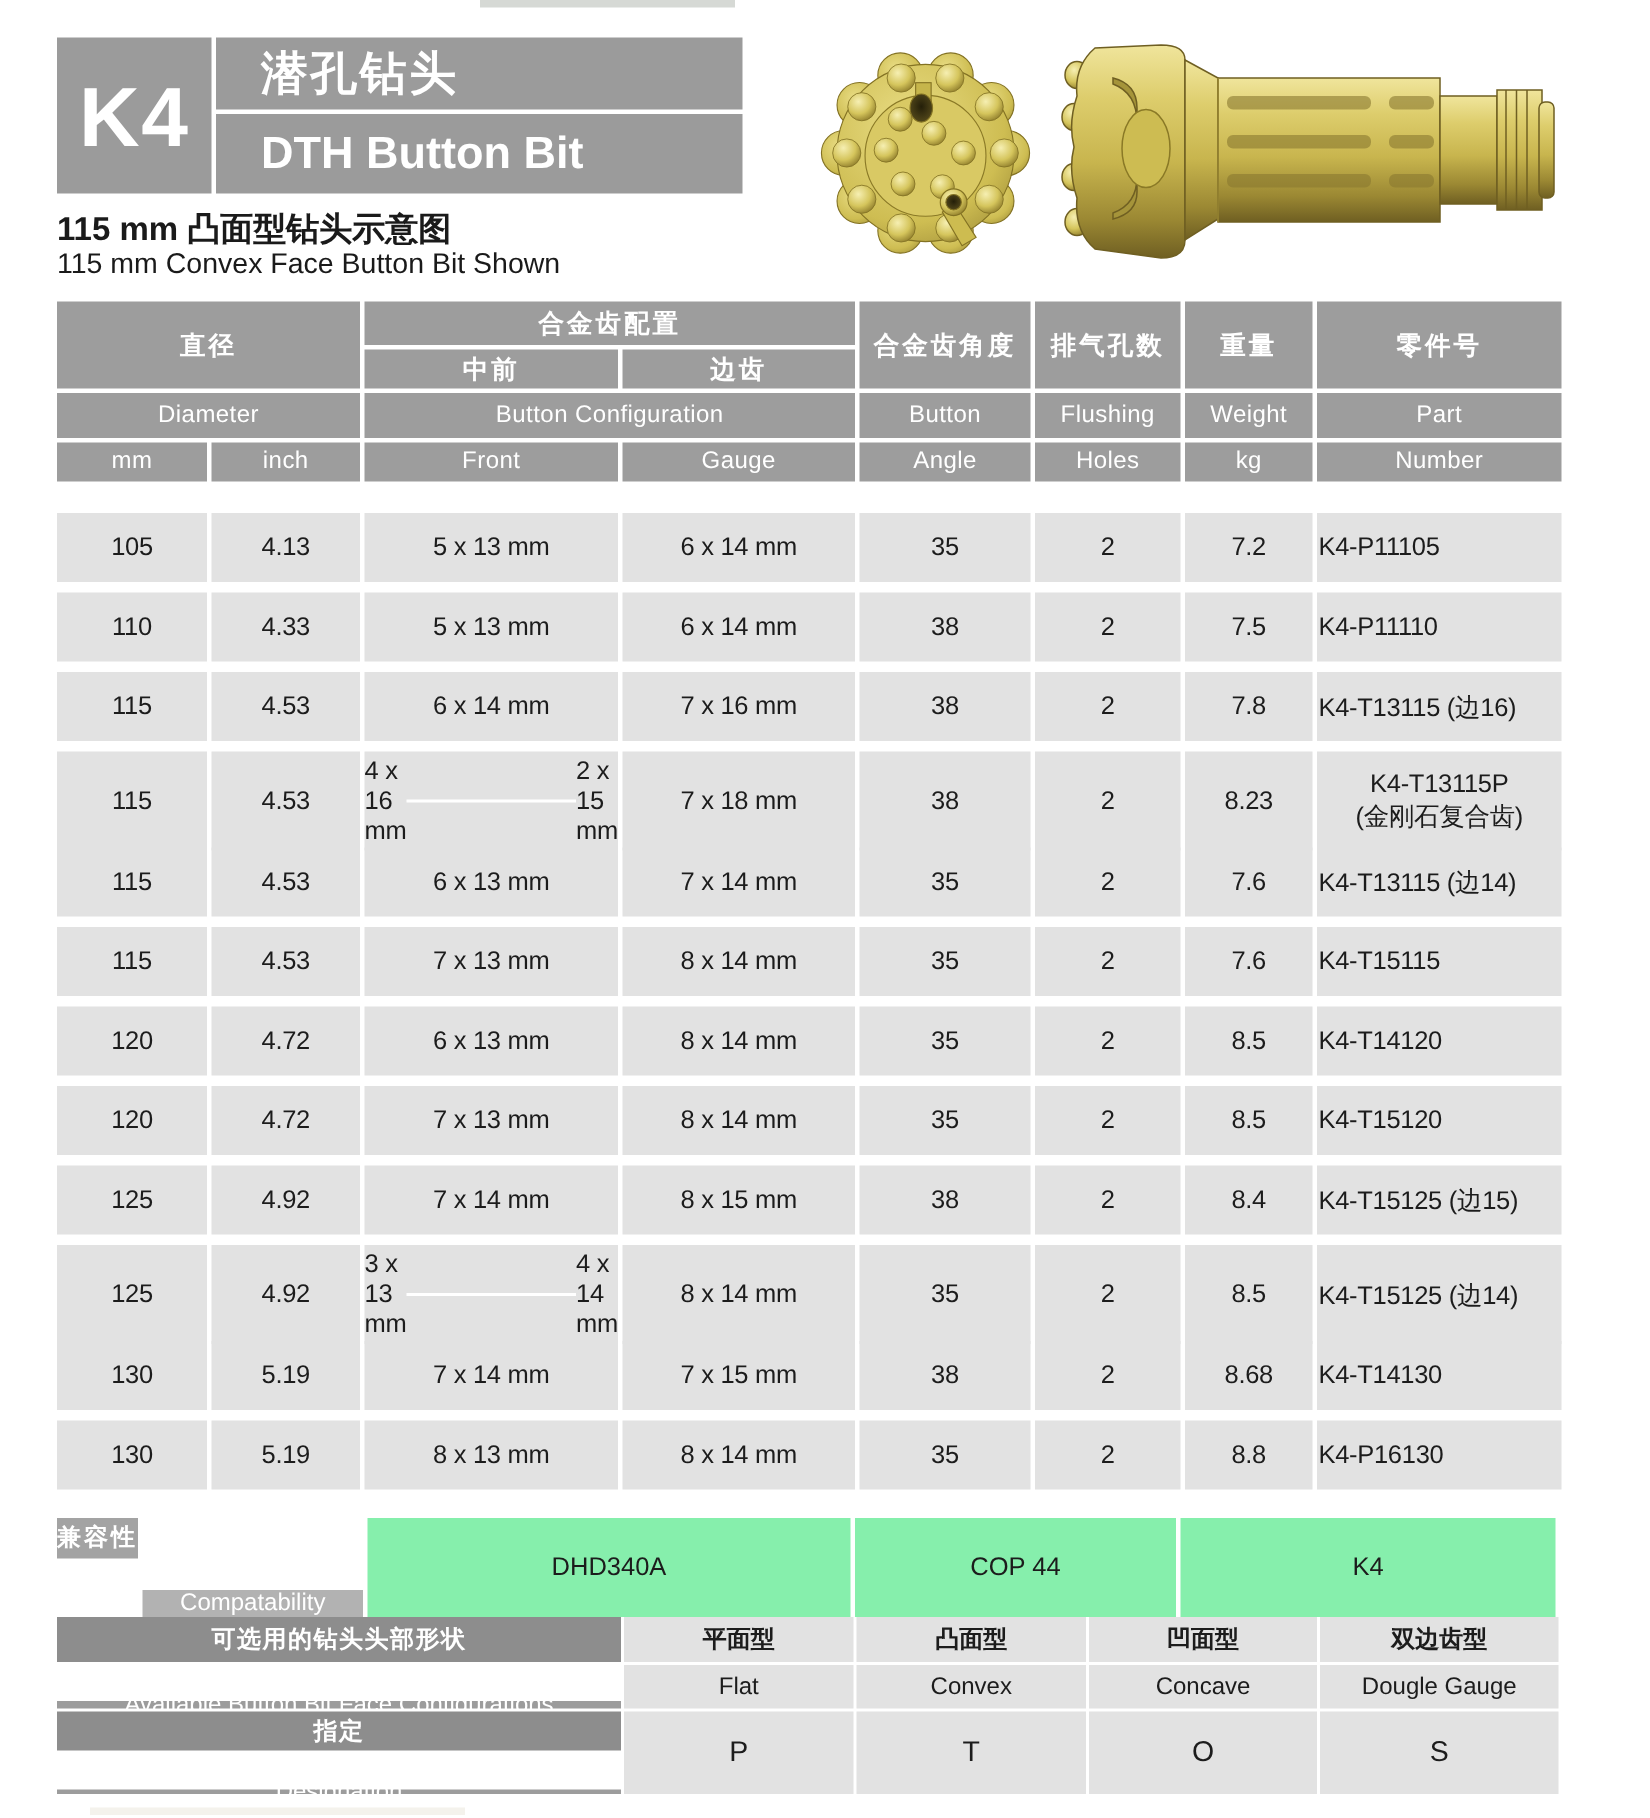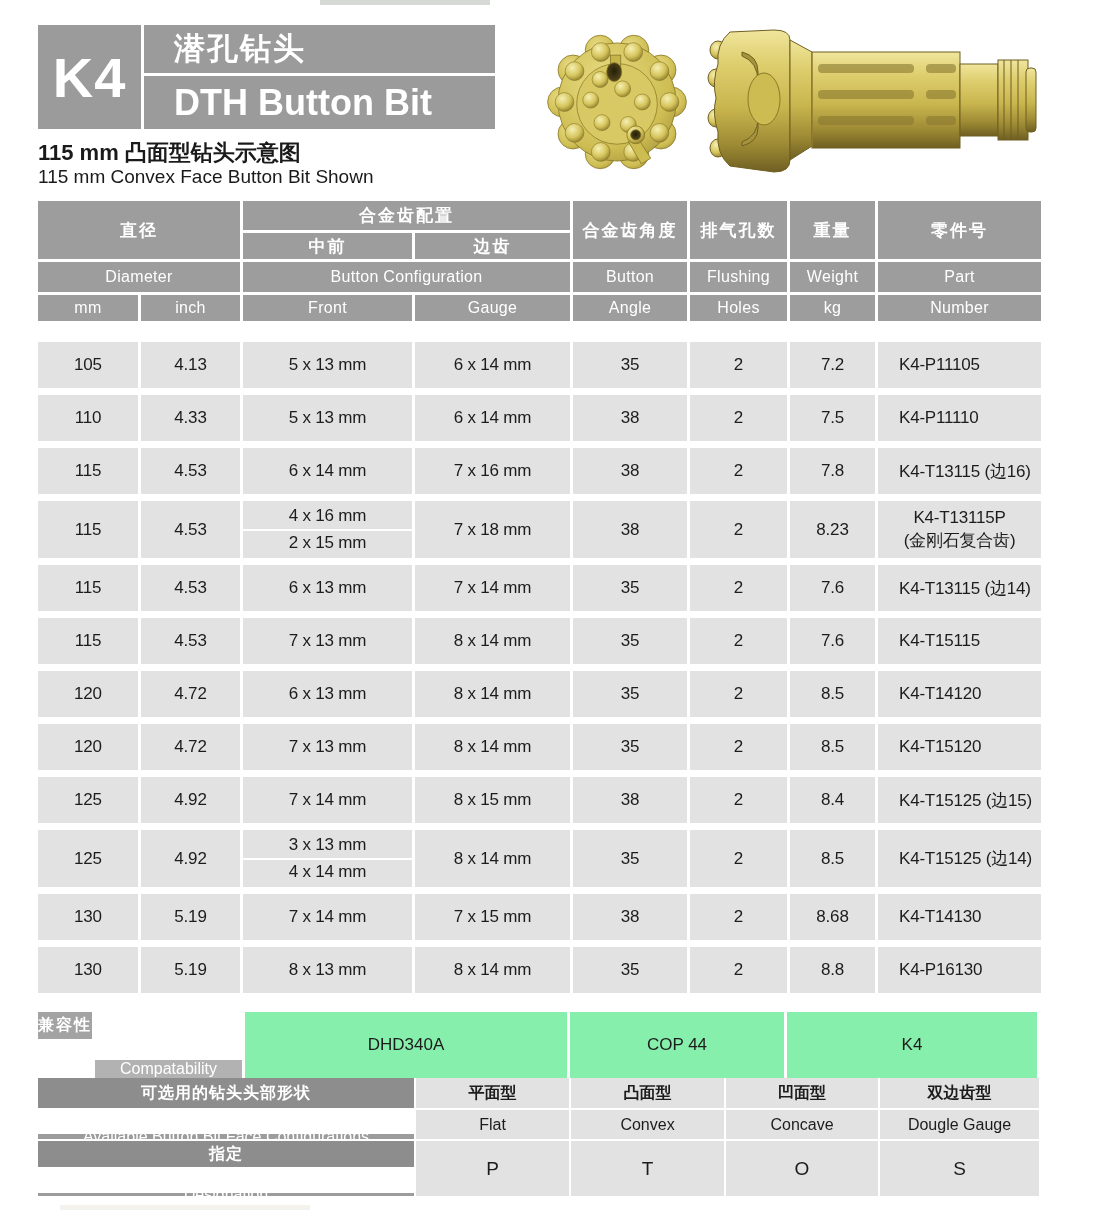--- a/index.html
+++ b/index.html
@@ -10,21 +10,21 @@
   .top-frag{position:absolute;left:320px;top:0;width:170px;height:5px;background:#b5bab3;opacity:.55;}
   .bot-frag{position:absolute;left:60px;top:1205px;width:250px;height:5px;background:#e9e5da;opacity:.5;}
 
   
   .title-block{position:absolute;left:38px;top:25px;width:457px;height:104px;display:flex;gap:3px;}
   .k4-box{width:103px;background:#9b9b9b;color:#fff;display:flex;align-items:center;justify-content:center;
           font-size:56px;font-weight:bold;letter-spacing:1px;}
   .title-right{flex:1;display:flex;flex-direction:column;gap:3px;}
   .title-bar{background:#9b9b9b;color:#fff;font-weight:bold;display:flex;align-items:center;padding-left:30px;}
   .title-zh{height:51px;font-size:31px;letter-spacing:2px;}
-  .title-en{height:56px;font-size:36px;}
+  .title-en{height:56px;font-size:30px;}
 
   .caption-zh{position:absolute;left:38px;top:138px;font-size:22px;font-weight:bold;color:#1a1a1a;}
   .caption-en{position:absolute;left:38px;top:166px;font-size:19px;color:#1a1a1a;}
 
   .bit-face{position:absolute;left:542px;top:26px;width:150px;height:152px;}
   .bit-side{position:absolute;left:702px;top:22px;width:340px;height:156px;}
 
   
   .spec-head{position:absolute;left:38px;top:201px;display:grid;
     grid-template-columns:100px 99px 169px 155px 114px 97px 85px 163px;
@@ -33,23 +33,23 @@
   .hzh{font-weight:bold;font-size:17px;letter-spacing:2px;}
   .hen{font-size:16px;letter-spacing:.3px;}
 
   
   .spec-rows{position:absolute;left:38px;top:342px;width:1003px;}
   .trow{display:grid;grid-template-columns:100px 99px 169px 155px 114px 97px 85px 163px;
         column-gap:3px;height:46px;margin-bottom:7px;}
   .trow.tall{height:57px;}
   .tcell{background:#e2e2e2;color:#1c1c1c;display:flex;align-items:center;justify-content:center;
          font-size:17px;letter-spacing:-0.2px;}
-  .tcell.part{justify-content:flex-start;padding-left:21px;}
+  .tcell.part{justify-content:flex-start;padding-left:1px;}
   .tcell.part.two{flex-direction:column;justify-content:center;align-items:center;padding-left:0;line-height:1.3;}
-  .tcell.front.split{flex-direction:column;justify-content:center;padding:3px 0;}
+  .tcell.front.split{flex-direction:row;justify-content:center;padding:3px 0;}
   .tcell.front.split .fline{flex:1;display:flex;align-items:center;justify-content:center;}
   .cell-divider{height:2px;width:100%;background:#fff;}
 
   
   .compat{position:absolute;left:38px;top:1012px;display:grid;
     grid-template-columns:204px 322px 214px 250px;column-gap:3px;height:54px;}
   .compat-label{display:flex;flex-direction:row;gap:3px;}
   .compat-label .zh{height:27px;background:#a3a3a3;color:#fff;font-weight:bold;font-size:16px;
      display:flex;align-items:center;justify-content:center;letter-spacing:2px;}
   .compat-label .en{flex:1;background:#b2b2b2;color:#fff;font-size:16px;

